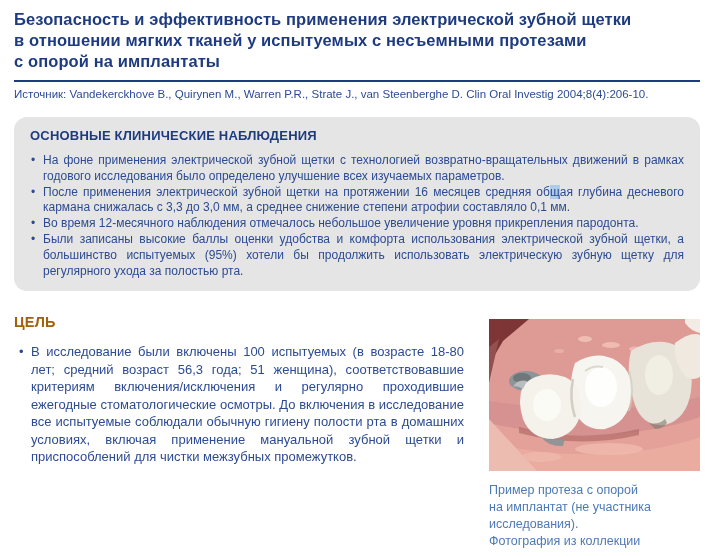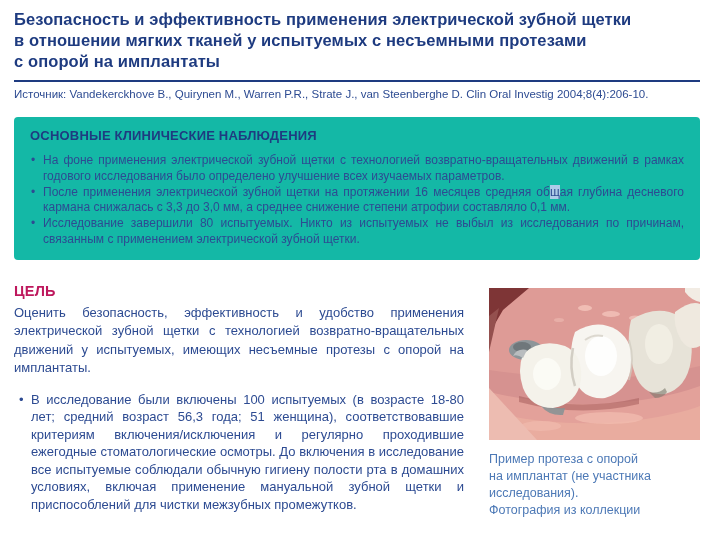--- a/index.html
+++ b/index.html
@@ -13,37 +13,37 @@
   .page { width:723px; height:557px; padding:9px 23px 0 14px; overflow:hidden; }
 
   .title {
     font-size:16.5px; line-height:21px; font-weight:700;
     color:#1e3b80; white-space:pre-line; letter-spacing:.1px;
   }
   .rule { height:2px; background:#1e3b80; margin-top:8px; }
   .source { margin-top:5px; font-size:11.5px; line-height:14px; color:#2d4b92; }
 
   .obs-box {
-    margin-top:16px; background:#14b8a6; border-radius:4px;
+    margin-top:16px; background:#e5e5e5; border-radius:13px;
     padding:11px 16px 12px 16px;
   }
   .obs-heading { font-size:13px; font-weight:700; color:#1e3b80; letter-spacing:.2px; }
   .obs-list { list-style:none; margin-top:10px; }
   .obs-list li {
     position:relative; padding-left:13px;
     font-size:12px; line-height:15.8px; text-align:justify;
   }
   .obs-list li::before { content:"\2022"; position:absolute; left:1px; top:0; color:#2d4b92; }
   .hl { background:#aecbe8; }
 
   .columns { display:flex; margin-top:23px; }
   .col-left { width:450px; flex:none; }
   .col-right { width:211px; flex:none; margin-left:25px; padding-top:5px; }
 
-  .section-heading { font-size:14.5px; font-weight:700; color:#be185d; letter-spacing:.2px; }
+  .section-heading { font-size:14.5px; font-weight:700; color:#a16207; letter-spacing:.2px; }
   .goal-text { margin-top:5px; font-size:13px; line-height:18.5px; text-align:justify; }
   .design-block { margin-top:13px; }
   .design-list { list-style:none; margin-top:4px; }
   .design-list li {
     position:relative; padding-left:17px; margin-bottom:2px;
     font-size:13px; line-height:17.5px; text-align:justify;
   }
   .design-list li::before { content:"\2022"; position:absolute; left:5px; top:0; color:#2d4b92; }
 
   .photo { display:block; width:211px; height:152px; }
@@ -66,30 +66,32 @@
   <div class="obs-box">
     <div class="obs-heading">ОСНОВНЫЕ КЛИНИЧЕСКИЕ НАБЛЮДЕНИЯ</div>
     <ul class="obs-list">
       <li>
         <span>На фоне применения электрической зубной щетки с технологией возвратно-вращательных движений в рамках годового исследования было определено улучшение всех изучаемых параметров.</span>
       </li>
       <li>
         <span>После применения электрической зубной щетки на протяжении 16 месяцев средняя об</span><span class="hl">щ</span><span>ая глубина десневого кармана снижалась с 3,3 до 3,0 мм, а среднее снижение степени атрофии составляло 0,1 мм.</span>
       </li>
       <li>
-        <span>Исследование завершили 80 испытуемых. Никто из испытуемых не выбыл из исследования по причинам, связанным с применением электрической зубной щетки.</span>
+        <span>Во время 12-месячного наблюдения отмечалось небольшое увеличение уровня прикрепления пародонта.</span>
+      </li>
+      <li>
+        <span>Были записаны высокие баллы оценки удобства и комфорта использования электрической зубной щетки, а большинство испытуемых (95%) хотели бы продолжить использовать электрическую зубную щетку для регулярного ухода за полостью рта.</span>
       </li>
     </ul>
   </div>
 
   <div class="columns">
 
     <div class="col-left">
       <h2 class="section-heading">ЦЕЛЬ</h2>
-      <p class="goal-text">Оценить безопасность, эффективность и удобство применения электрической зубной щетки с технологией возвратно-вращательных движений у испытуемых, имеющих несъемные протезы с опорой на имплантаты.</p>
 
       <div class="design-block">
         <ul class="design-list">
           <li>
             <span>В исследование были включены 100 испытуемых (в возрасте 18-80 лет; средний возраст 56,3 года; 51 женщина), соответствовавшие критериям включения/исключения и регулярно проходившие ежегодные стоматологические осмотры. До включения в исследование все испытуемые соблюдали обычную гигиену полости рта в домашних условиях, включая применение мануальной зубной щетки и приспособлений для чистки межзубных промежутков.</span>
           </li>
 
         </ul>
       </div>
     </div>

